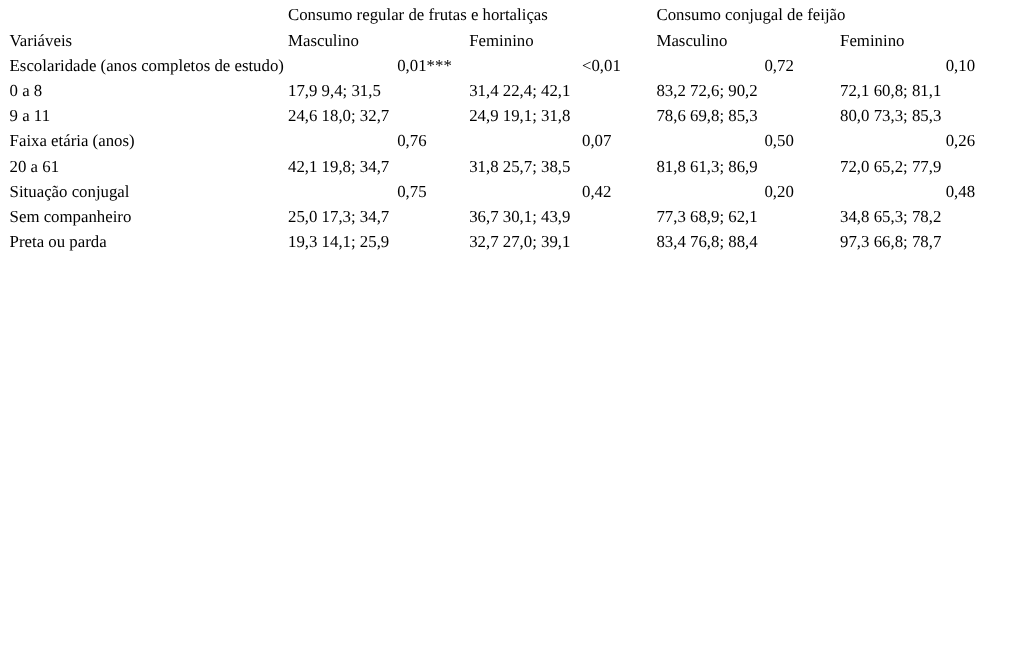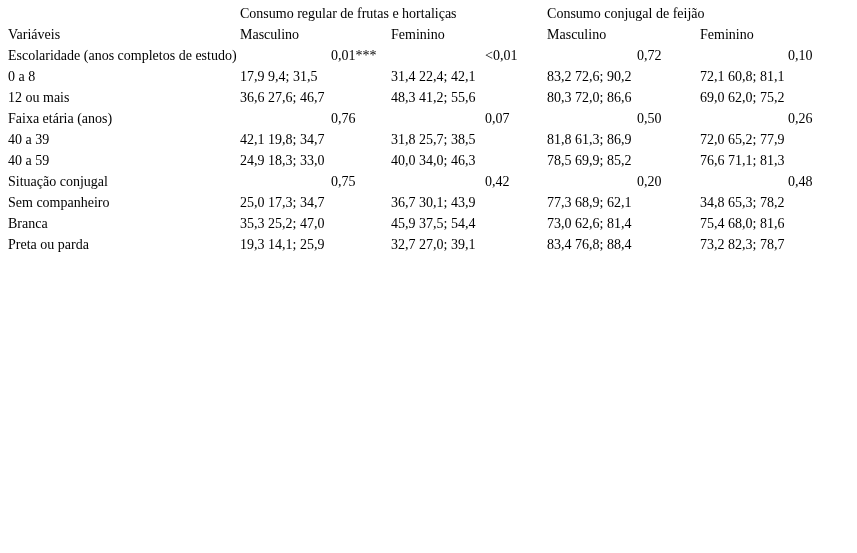--- a/index.html
+++ b/index.html
@@ -81,61 +81,50 @@
         <td>17,9 9,4; 31,5</td>
         <td></td>
         <td>31,4 22,4; 42,1</td>
         <td></td>
         <td>83,2 72,6; 90,2</td>
         <td></td>
         <td>72,1 60,8; 81,1</td>
         <td></td>
       </tr>
       <tr>
-        <td class="label">12 ou mais</td>
-        <td>36,6 27,6; 46,7</td>
+        <td class="label">9 a 11</td>
+        <td>24,6 18,0; 32,7</td>
         <td></td>
-        <td>48,3 41,2; 55,6</td>
+        <td>24,9 19,1; 31,8</td>
         <td></td>
-        <td>80,3 72,0; 86,6</td>
+        <td>78,6 69,8; 85,3</td>
         <td></td>
-        <td>69,0 62,0; 75,2</td>
+        <td>80,0 73,3; 85,3</td>
         <td></td>
       </tr>
       <tr>
         <td class="label">Faixa etária (anos)</td>
         <td></td>
         <td>0,76</td>
         <td></td>
         <td>0,07</td>
         <td></td>
         <td>0,50</td>
         <td></td>
         <td>0,26</td>
       </tr>
       <tr>
-        <td class="label">40 a 39</td>
+        <td class="label">20 a 61</td>
         <td>42,1 19,8; 34,7</td>
         <td></td>
         <td>31,8 25,7; 38,5</td>
         <td></td>
         <td>81,8 61,3; 86,9</td>
         <td></td>
         <td>72,0 65,2; 77,9</td>
-        <td></td>
-      </tr>
-      <tr>
-        <td class="label">40 a 59</td>
-        <td>24,9 18,3; 33,0</td>
-        <td></td>
-        <td>40,0 34,0; 46,3</td>
-        <td></td>
-        <td>78,5 69,9; 85,2</td>
-        <td></td>
-        <td>76,6 71,1; 81,3</td>
         <td></td>
       </tr>
       <tr>
         <td class="label">Situação conjugal</td>
         <td></td>
         <td>0,75</td>
         <td></td>
         <td>0,42</td>
         <td></td>
         <td>0,20</td>
@@ -147,35 +136,24 @@
         <td>25,0 17,3; 34,7</td>
         <td></td>
         <td>36,7 30,1; 43,9</td>
         <td></td>
         <td>77,3 68,9; 62,1</td>
         <td></td>
         <td>34,8 65,3; 78,2</td>
         <td></td>
       </tr>
       <tr>
-        <td class="label">Branca</td>
-        <td>35,3 25,2; 47,0</td>
-        <td></td>
-        <td>45,9 37,5; 54,4</td>
-        <td></td>
-        <td>73,0 62,6; 81,4</td>
-        <td></td>
-        <td>75,4 68,0; 81,6</td>
-        <td></td>
-      </tr>
-      <tr>
         <td class="label">Preta ou parda</td>
         <td>19,3 14,1; 25,9</td>
         <td></td>
         <td>32,7 27,0; 39,1</td>
         <td></td>
         <td>83,4 76,8; 88,4</td>
         <td></td>
-        <td>73,2 82,3; 78,7</td>
+        <td>97,3 66,8; 78,7</td>
         <td></td>
       </tr>
     </tbody>
 </table>
 
 </body></html>

